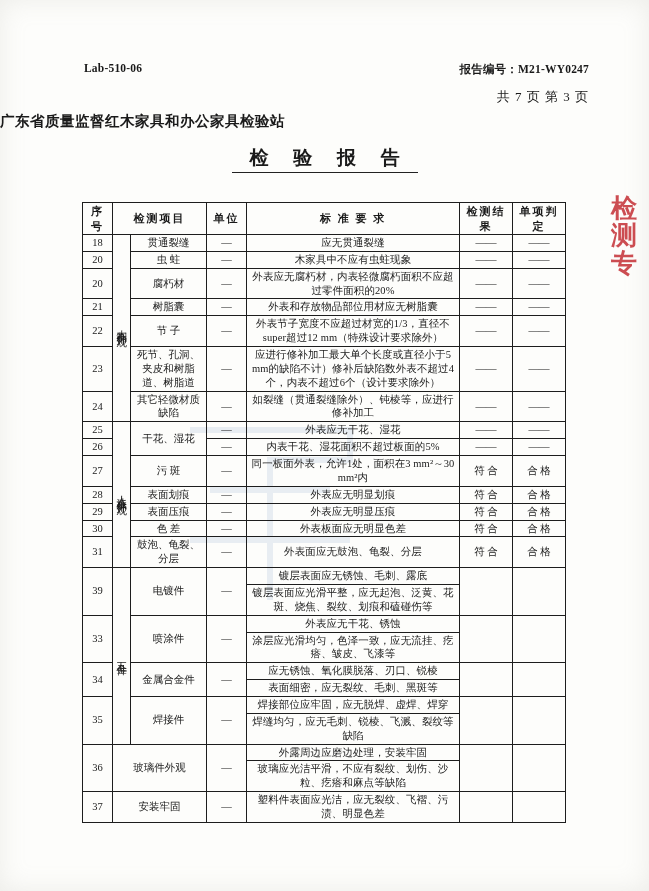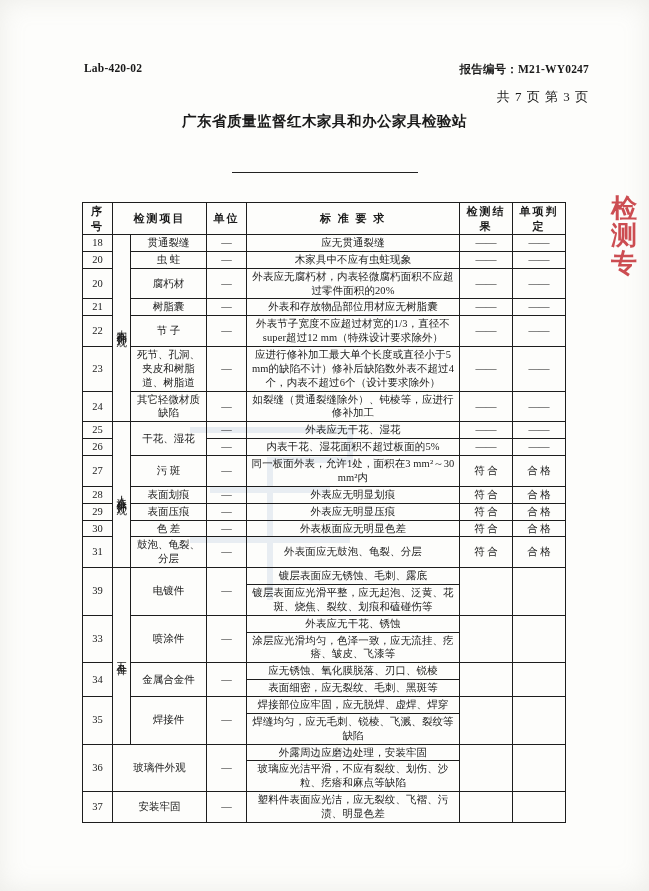--- a/index.html
+++ b/index.html
@@ -56,21 +56,21 @@
     right: 60px;
     font-size: 13px;
     font-weight: normal;
     letter-spacing: 1px;
   }
   .org {
     position: absolute;
     top: 112px;
     left: 0;
     width: 649px;
-    text-align: center;
+    text-align: left;
     font-size: 14.5px;
     font-weight: bold;
     letter-spacing: 0.5px;
   }
   .title {
     position: absolute;
     top: 145px;
     left: 0;
     width: 649px;
     text-align: center;
@@ -183,28 +183,29 @@
     <svg viewBox="0 0 240 230" xmlns="http://www.w3.org/2000/svg">
       <g fill="none" stroke="#5a7fb8" stroke-width="6">
         <path d="M40 30 L200 30 L200 60 L120 60 L120 200"></path>
         <path d="M60 90 L180 90"></path>
         <path d="M40 140 L200 140"></path>
       </g>
     </svg>
   </div>
 
   <div class="hdr">
-    <span class="doc-code">Lab-420-02</span>
+    <span class="doc-code">Lab-510-06</span>
     <span class="rep-no"><span>报告编号：</span><span>M21-WY0247</span></span>
   </div>
 
   <div class="pageinfo">共 7 页 第 3 页</div>
 
   <div class="org">广东省质量监督红木家具和办公家具检验站</div>
 
+  <div class="title">检 验 报 告</div>
   <div class="title-rule"></div>
 
   <div class="stamp">
     <div class="ch">检</div>
     <div class="ch">测</div>
     <div class="ch">专</div>
   </div>
 
   <table class="report">
     <colgroup>

